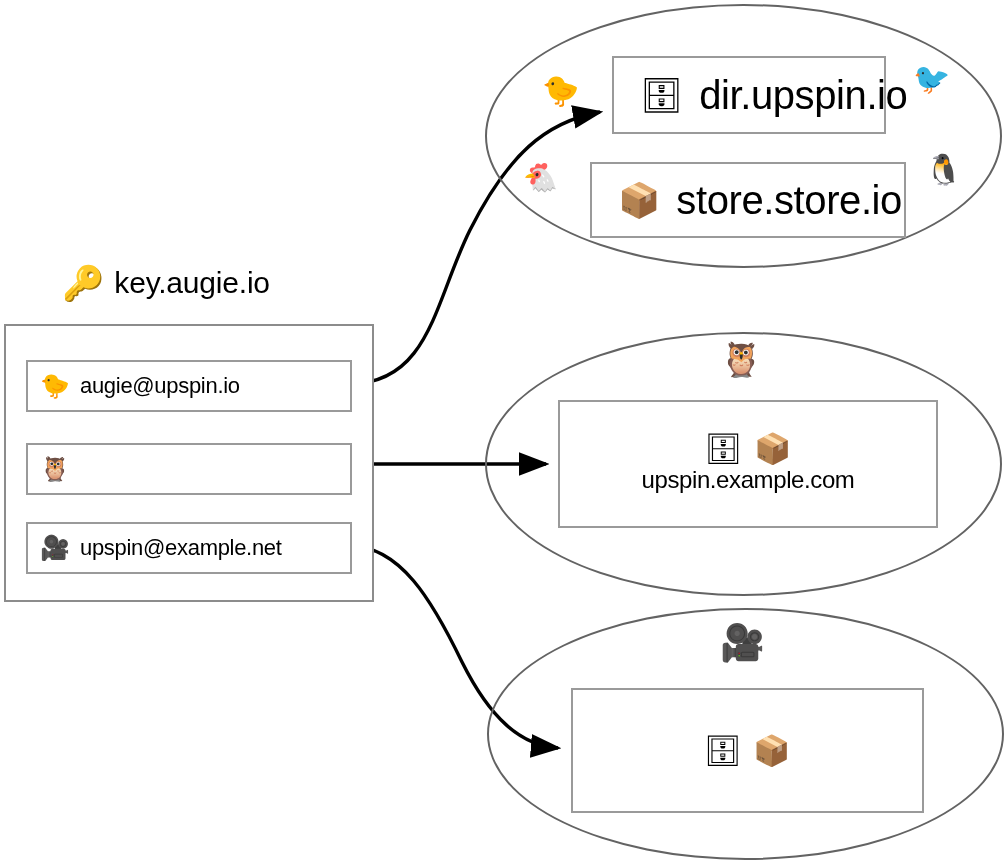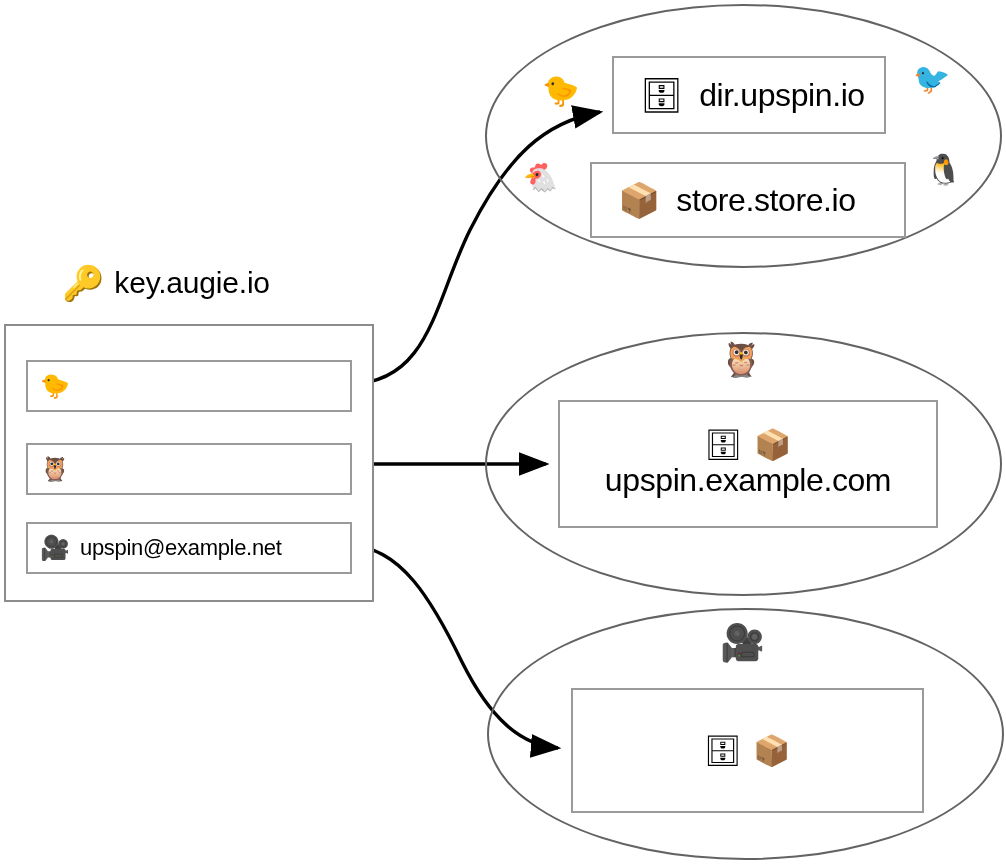--- a/index.html
+++ b/index.html
@@ -100,37 +100,37 @@
     background: #ffffff;
     box-sizing: border-box;
   }
   .svc-inline {
     display: flex;
     align-items: center;
     gap: 16px;
     padding-left: 26px;
   }
   .svc-inline .emo { font-size: 34px; line-height: 1; }
-  .svc-inline .txt { font-size: 32px; letter-spacing: -0.4px; white-space: nowrap; }
+  .svc-inline .txt { font-size: 40px; letter-spacing: -0.4px; white-space: nowrap; }
 
   .svc-stacked {
     display: flex;
     flex-direction: column;
     align-items: center;
     justify-content: center;
     gap: 2px;
   }
   .svc-stacked .emo-row {
     display: flex;
     gap: 12px;
     font-size: 30px;
     line-height: 1;
   }
   .svc-stacked .txt {
-    font-size: 32px;
+    font-size: 24px;
     letter-spacing: -0.4px;
     white-space: nowrap;
   }
 
   .box-dir   { left: 612px; top: 56px;  width: 274px; height: 78px; }
   .box-store { left: 590px; top: 162px; width: 316px; height: 76px; }
   .box-mid   { left: 558px; top: 400px; width: 380px; height: 128px; }
   .box-bot   { left: 571px; top: 688px; width: 353px; height: 125px; }
 
   .float-emo {
@@ -166,20 +166,21 @@
 
   <div class="key-title">
     <span class="emo">🔑</span>
     <span class="txt">key.augie.io</span>
   </div>
 
   <div class="key-box">
 
     <div class="user-row row-0">
       <span class="emo">🐤</span>
+      <span class="txt">augie@upspin.io</span>
     </div>
 
     <div class="user-row row-1">
       <span class="emo">🦉</span>
     </div>
 
     <div class="user-row row-2">
       <span class="emo">🎥</span>
       <span class="txt">upspin@example.net</span>
     </div>

